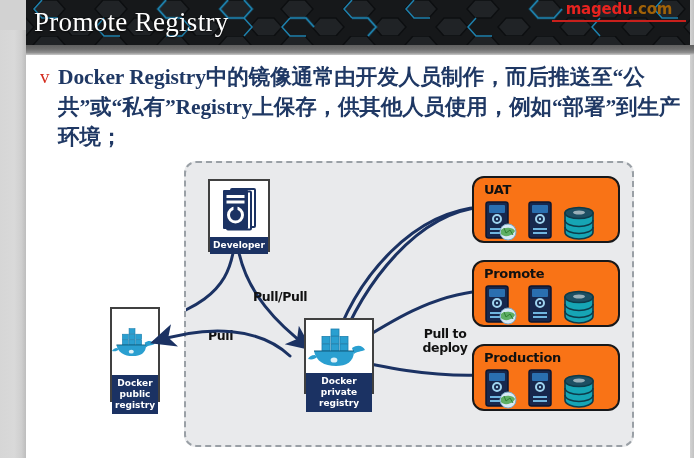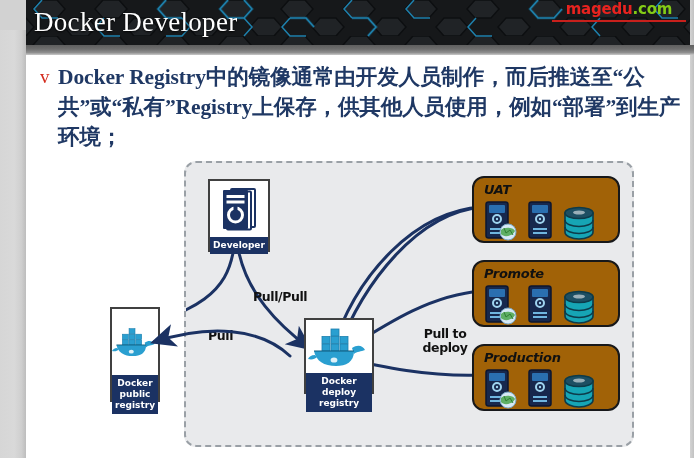--- a/index.html
+++ b/index.html
@@ -75,21 +75,21 @@
     font-family: "DejaVu Sans", sans-serif;
   }
   .logo-top {
     font-size: 15px;
     font-weight: bold;
     line-height: 19px;
     white-space: nowrap;
     letter-spacing: -0.2px;
   }
   .logo-mage { color: #e8231f; }
-  .logo-com  { color: #84cc16; }
+  .logo-com  { color: #a16207; }
   .logo-rule {
     height: 2px;
     background: #c8201c;
     margin: 1px 0 1px 0;
   }
   .logo-sub {
     color: #2eb6d4;
     font-size: 12px;
     line-height: 18px;
     letter-spacing: 0.5px;
@@ -161,25 +161,24 @@
     font-weight: bold;
     font-size: 9px;
     line-height: 11px;
     text-align: center;
     padding: 3px 2px;
   }
 
   
   .envbox {
     position: absolute;
-    background: #a16207;
+    background: #f97316;
     border: 2.5px solid #17181a;
     border-radius: 12px;
     box-sizing: border-box;
-    font-style: italic;
   }
   .envbox .env-label {
     position: absolute;
     left: 10px; top: 4px;
     font-family: "DejaVu Sans", sans-serif;
     font-weight: bold;
     font-size: 13px;
     color: #111111;
     letter-spacing: -0.3px;
   }
@@ -249,21 +248,21 @@
         <g stroke="#1f87b5" stroke-width="3.2" fill="none" opacity="0.28">
           <path d="M140 0 L132 9 L140 18 L156 18"></path>
           <path d="M202 0 L194 9 L202 18 L218 18 L226 9 L218 0"></path>
           <path d="M264 18 L280 18 L288 27"></path>
           <path d="M326 18 L342 18 L350 27 L342 36"></path>
           <path d="M512 0 L504 9 L512 18 L528 18 L536 9"></path>
         </g>
       </svg>
     </div>
 
-    <div class="header-title">Docker Developer</div>
+    <div class="header-title">Promote Registry</div>
 
     <div class="logo">
       <div class="logo-top"><span class="logo-mage">magedu</span><span class="logo-com">.com</span></div>
       <div class="logo-rule"></div>
     </div>
   </div>
   <div class="header-shadow"></div>
 
   <div class="bullet-row">
     <div class="bullet-mark">v</div>
@@ -326,21 +325,21 @@
               <rect x="23" y="5" width="8" height="7"></rect>
             </g>
             <path d="M6 27 H46 C46 38, 38 42, 28 42 C16 42, 8 37, 6 27 Z" fill="#2a9fd0"></path>
             <path d="M44 24 C50 20, 55 22, 57 26 C53 28, 49 27, 46 30 Z" fill="#2a9fd0"></path>
             <path d="M7 31 C3 31, 1 33, 0 35 C4 36, 7 35, 9 33 Z" fill="#2a9fd0"></path>
             <ellipse cx="26" cy="36" rx="3.4" ry="2.6" fill="#ffffff" opacity="0.85"></ellipse>
             <path d="M6 27 H46" stroke="#0f5b7d" stroke-width="1.2" fill="none"></path>
           </svg>
         </div>
         <div class="caption">
-          <div>Docker deploy</div>
+          <div>Docker private</div>
           <div>registry</div>
         </div>
       </div>
 
       <div class="envbox" style="left:286px; top:13px; width:148px; height:67px;">
         <div class="env-label">UAT</div>
         <div class="env-icons">
           <span>
             <svg width="36" height="42" viewBox="0 0 36 42" xmlns="http://www.w3.org/2000/svg">
               <rect x="4" y="2" width="22" height="36" rx="2.5" fill="#17284d" stroke="#0d1630" stroke-width="1.5"></rect>

